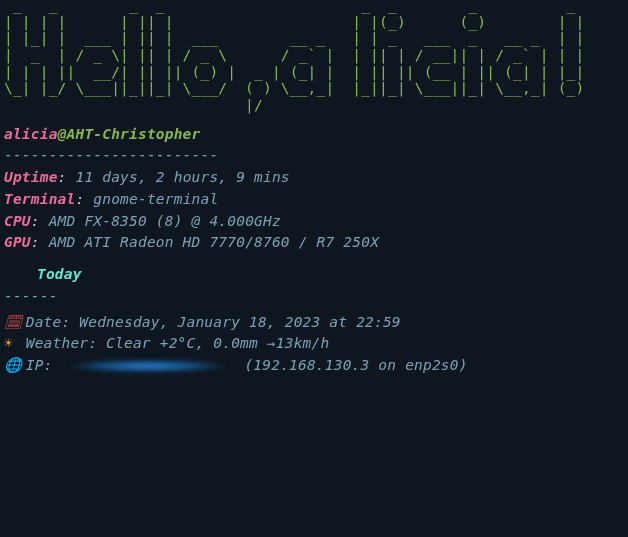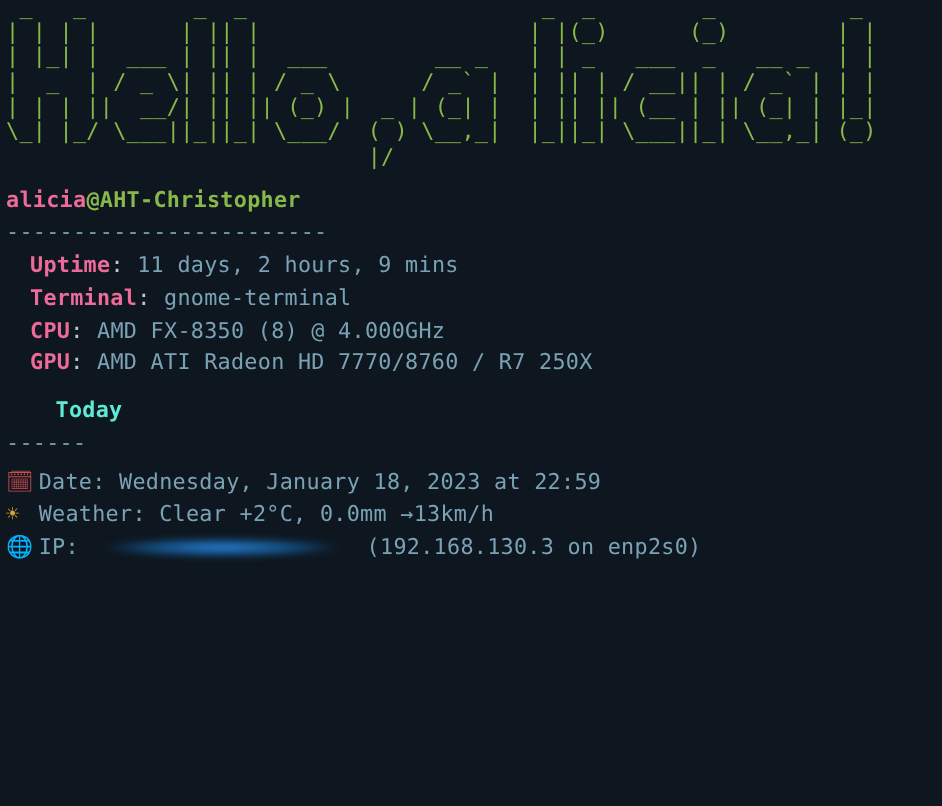--- a/index.html
+++ b/index.html
@@ -19,25 +19,25 @@
     padding: 0 4px;
     letter-spacing: 0.2px;
   }
   .ascii {
     color: #88b84a;
     white-space: pre;
     font-size: 14.5px;
     line-height: 1.15;
     margin: 0 0 10px 0;
   }
-  .line { white-space: pre; }
+  .line { white-space: pre; font-style: italic; }
   .user   { color: #ee6a98; font-weight: bold; }
   .at     { color: #88b84a; font-weight: bold; }
   .host   { color: #88b84a; font-weight: bold; }
-  .label  { color: #ee6a98; font-weight: bold; margin-left: 16px; }
+  .label  { color: #ee6a98; font-weight: bold; }
   .colon  { color: #c0c7cc; }
   .val    { color: #7aa2b5; margin-top: 40px; }
   .today  { color: #5eead4; font-weight: bold; margin-left: 33px; }
   .icon   { display: inline-block; width: 1.5em; text-align: left; }
   .cal    { color: #cc4b4b; }
   .sun    { color: #d9a12b; }
   .globe  { color: #2a7fd4; }
   .redact {
     display: inline-block;
     width: 170px;

